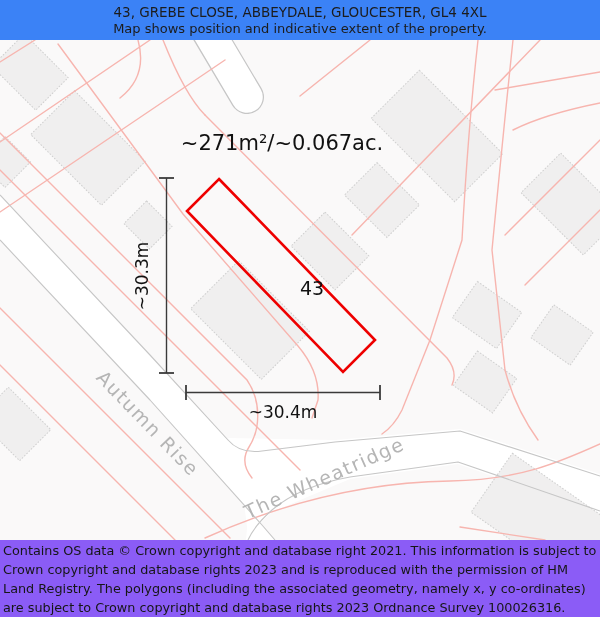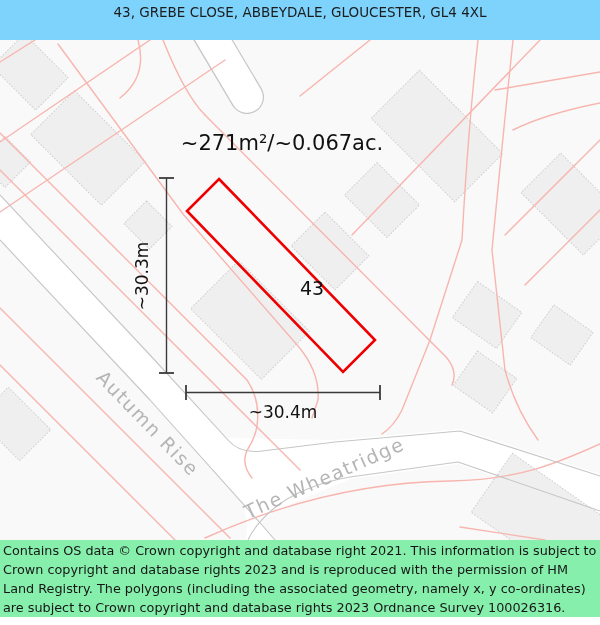--- a/index.html
+++ b/index.html
@@ -8,46 +8,47 @@
     --road_edge:#c6c6c6;
     --building_fill:#f0efef;
     --building_stroke:#cfcfcf;
     --dimension:#3a3a3a;
     --street_label:#b5b5b5;
     --bg_tint:#faf9f9;
   }
   html,body{margin:0;padding:0;}
   body{font-family:"DejaVu Sans","Liberation Sans",sans-serif;background:#fff;}
   .page{position:relative;width:600px;height:625px;overflow:hidden;background:#fff;}
-  .header{position:absolute;top:0;left:0;width:600px;height:40px;text-align:center;background:#7dd3fc;z-index:3;}
+  .header{position:absolute;top:0;left:0;width:600px;height:40px;text-align:center;background:#3b82f6;z-index:3;}
   .header .l1{font-size:13.5px;color:#1c1c1c;margin-top:4px;line-height:17px;}
   .header .l2{font-size:13px;color:#1c1c1c;line-height:16px;}
   .map{position:absolute;top:40px;left:0;width:503px;height:500px;background:var(--bg_tint);}
   .map svg{display:block;}
   .building{fill:var(--building_fill);stroke:var(--building_stroke);stroke-width:1;stroke-dasharray:1.6 1.6;}
   .pink{fill:none;stroke:var(--parcel_line);stroke-width:1.4;stroke-linecap:round;}
   .roadfill{fill:#ffffff;stroke:none;}
   .roadedge{fill:none;stroke:var(--road_edge);stroke-width:1.1;stroke-linejoin:round;}
   .dim{stroke:var(--dimension);stroke-width:1.4;}
   .dimtick{stroke:var(--dimension);stroke-width:1.8;}
   .maplabel{fill:#111;}
   .arealabel{font-size:21px;}
   .plotnum{font-size:19px;}
   .dimlabel{font-size:17px;}
   .street{fill:var(--street_label);font-size:19px;letter-spacing:1.5px;}
-  .footer{position:absolute;top:540px;left:0;width:594px;padding:1px 3px 0 3px;background:#86efac;
+  .footer{position:absolute;top:540px;left:0;width:594px;padding:1px 3px 0 3px;background:#8b5cf6;
           font-size:12.8px;line-height:19px;color:#161616;z-index:3;}
 </style>
 </head>
 <body>
 
 <div class="page">
 
   <div class="header">
     <div class="l1">43, GREBE CLOSE, ABBEYDALE, GLOUCESTER, GL4 4XL</div>
+    <div class="l2">Map shows position and indicative extent of the property.</div>
   </div>
 
   <div class="map">
     <svg width="600" height="500" viewBox="0 0 600 500">
 
       <rect x="0" y="0" width="600" height="500" fill="var(--bg_tint)"></rect>
 
       <path class="roadfill" d="M0,155 L150,315 L228,400 L252,432 L246,500 L275,500 L262,485 L150,360 L0,200 Z"></path>
       <path class="roadfill" d="M228,398 L335,400 L460,389 L600,434 L600,473 L458,424 L350,439 L272,472 L248,495 L240,430 Z"></path>
 

